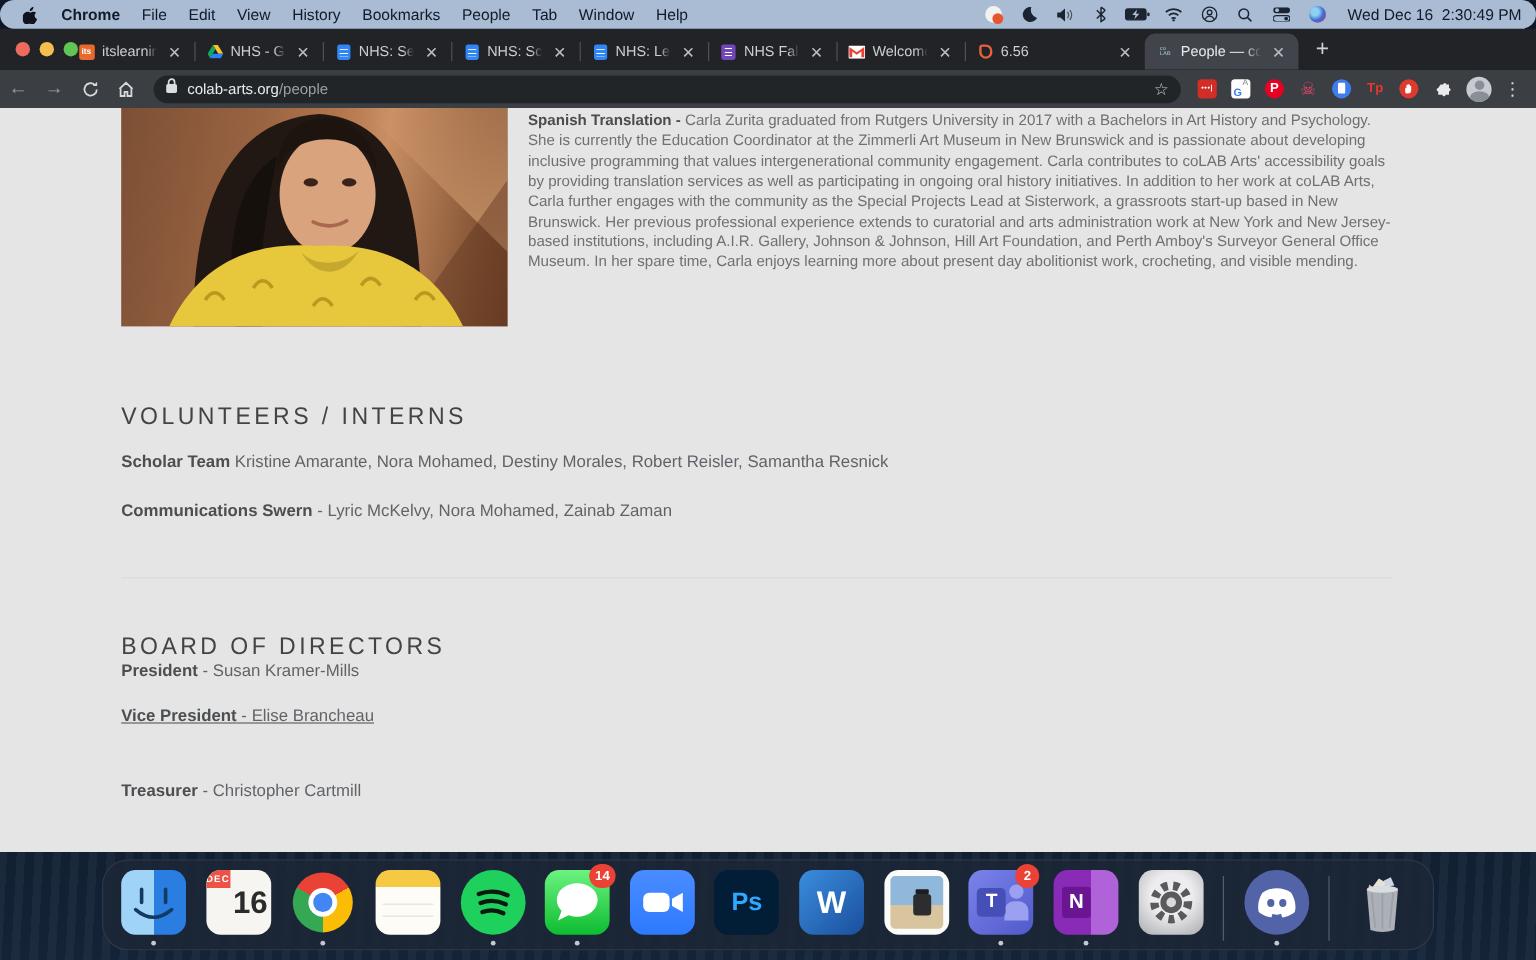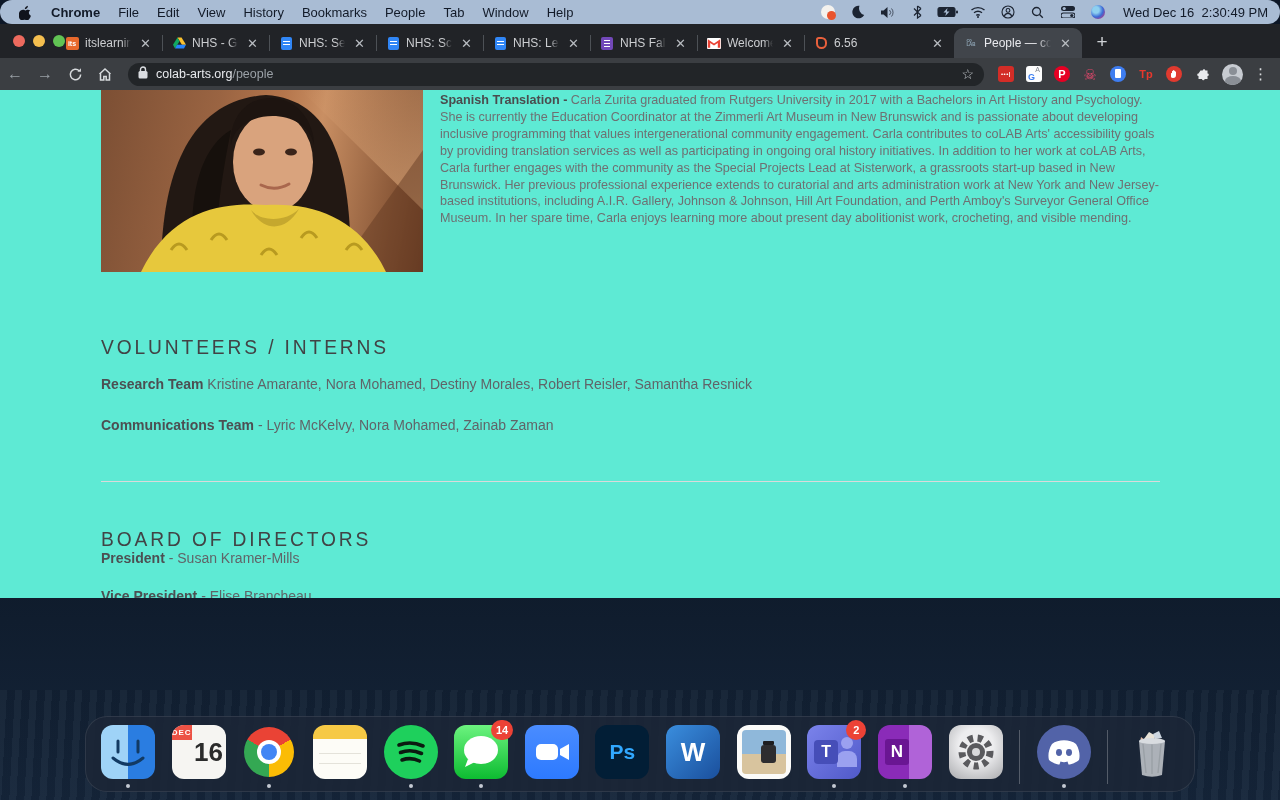--- a/index.html
+++ b/index.html
@@ -85,21 +85,21 @@
   .ext-gdoc { width:16px; height:16px; background:#3e7df0; border-radius:50%; position:relative; }
   .ext-gdoc::after { content:""; position:absolute; left:5px; top:3px; width:6px; height:9px; background:#fff; border-radius:1px; }
   .ext-tp { color:#e8372c; font-weight:700; font-size:11px; }
   .ext-hand { width:16px; height:16px; background:#e03a2f; border-radius:50%; display:flex; align-items:center; justify-content:center; }
   .avatar { width:21px; height:21px; border-radius:50%; background:#c7cbd1; position:relative; overflow:hidden; margin:0 4px; }
   .avatar::before { content:""; position:absolute; left:6.5px; top:3.5px; width:8px; height:8px; border-radius:50%; background:#8a8f96; }
   .avatar::after { content:""; position:absolute; left:2.5px; top:12.5px; width:16px; height:10px; border-radius:50%; background:#8a8f96; }
   .kebab { color:#d7dadd; font-size:15px; padding:0 2px; letter-spacing:0; }
 
   
-  .content { position:relative; height:508px; background:#5eead4; overflow:hidden; }
+  .content { position:relative; height:620px; background:#e5e5e5; overflow:hidden; }
   .photo { position:absolute; left:101px; top:0; width:322px; height:182px; overflow:hidden;
     background:linear-gradient(100deg,#7c4f34 0%,#9a6442 34%,#b5764c 52%,#c98f63 64%,#8a5838 88%,#6f4026 100%); }
   .photo svg { display:block; }
   .bio { position:absolute; left:440px; top:2px; width:722px; font-size:12.6px; line-height:16.9px; color:#6e7072; }
   .bio b { color:#4a4c4e; white-space:pre-wrap; }
   .bio span { white-space:pre-wrap; }
   .sec-h { position:absolute; left:101px; font-size:20px; font-weight:400; letter-spacing:3px;
     color:#414345; transform:scaleX(.96); transform-origin:left; }
   .h-vol { top:246px; } .h-board { top:438px; }
   .row { position:absolute; left:101px; font-size:14px; color:#606468; }
@@ -408,22 +408,22 @@
         <path d="M150 125 Q172 112 196 124 L200 182 L145 182 Z" fill="#d9a37d"></path>
         <path d="M40 182 C70 120 120 112 165 115 C215 112 260 130 285 182 Z" fill="#e7c83c"></path>
         <path d="M70 160 q8 -12 16 0 M110 150 q8 -12 16 0 M200 148 q8 -12 16 0 M245 160 q8 -12 16 0 M160 165 q8 -12 16 0" stroke="#b89a20" stroke-width="3" fill="none"></path>
         <path d="M150 120 C160 132 185 132 198 119 C185 142 162 142 150 120 Z" fill="#c5a82e"></path>
       </svg>
     </div>
 
     <p class="bio"><b>Spanish Translation - </b><span>Carla Zurita graduated from Rutgers University in 2017 with a Bachelors in Art History and Psychology. She is currently the Education Coordinator at the Zimmerli Art Museum in New Brunswick and is passionate about developing inclusive programming that values intergenerational community engagement. Carla contributes to coLAB Arts' accessibility goals by providing translation services as well as participating in ongoing oral history initiatives. In addition to her work at coLAB Arts, Carla further engages with the community as the Special Projects Lead at Sisterwork, a grassroots start-up based in New Brunswick. Her previous professional experience extends to curatorial and arts administration work at New York and New Jersey-based institutions, including A.I.R. Gallery, Johnson &amp; Johnson, Hill Art Foundation, and Perth Amboy's Surveyor General Office Museum. In her spare time, Carla enjoys learning more about present day abolitionist work, crocheting, and visible mending.</span></p>
 
     <h2 class="sec-h h-vol">VOLUNTEERS / INTERNS</h2>
-    <p class="row r-research"><b>Research Team</b><span> Kristine Amarante, Nora Mohamed, Destiny Morales, Robert Reisler, Samantha Resnick</span></p>
-    <p class="row r-comms"><b>Communications Team</b><span> - Lyric McKelvy, Nora Mohamed, Zainab Zaman</span></p>
+    <p class="row r-research"><b>Scholar Team</b><span> Kristine Amarante, Nora Mohamed, Destiny Morales, Robert Reisler, Samantha Resnick</span></p>
+    <p class="row r-comms"><b>Communications Swern</b><span> - Lyric McKelvy, Nora Mohamed, Zainab Zaman</span></p>
 
     <div class="divider"></div>
 
     <h2 class="sec-h h-board">BOARD OF DIRECTORS</h2>
     <p class="row r-pres"><b>President</b><span> - Susan Kramer-Mills</span></p>
     <p class="row r-vp"><b>Vice President</b><span> - Elise Brancheau</span></p>
     <p class="row r-treas"><b>Treasurer</b><span> - Christopher Cartmill</span></p>
   </div>
 </div>
 

